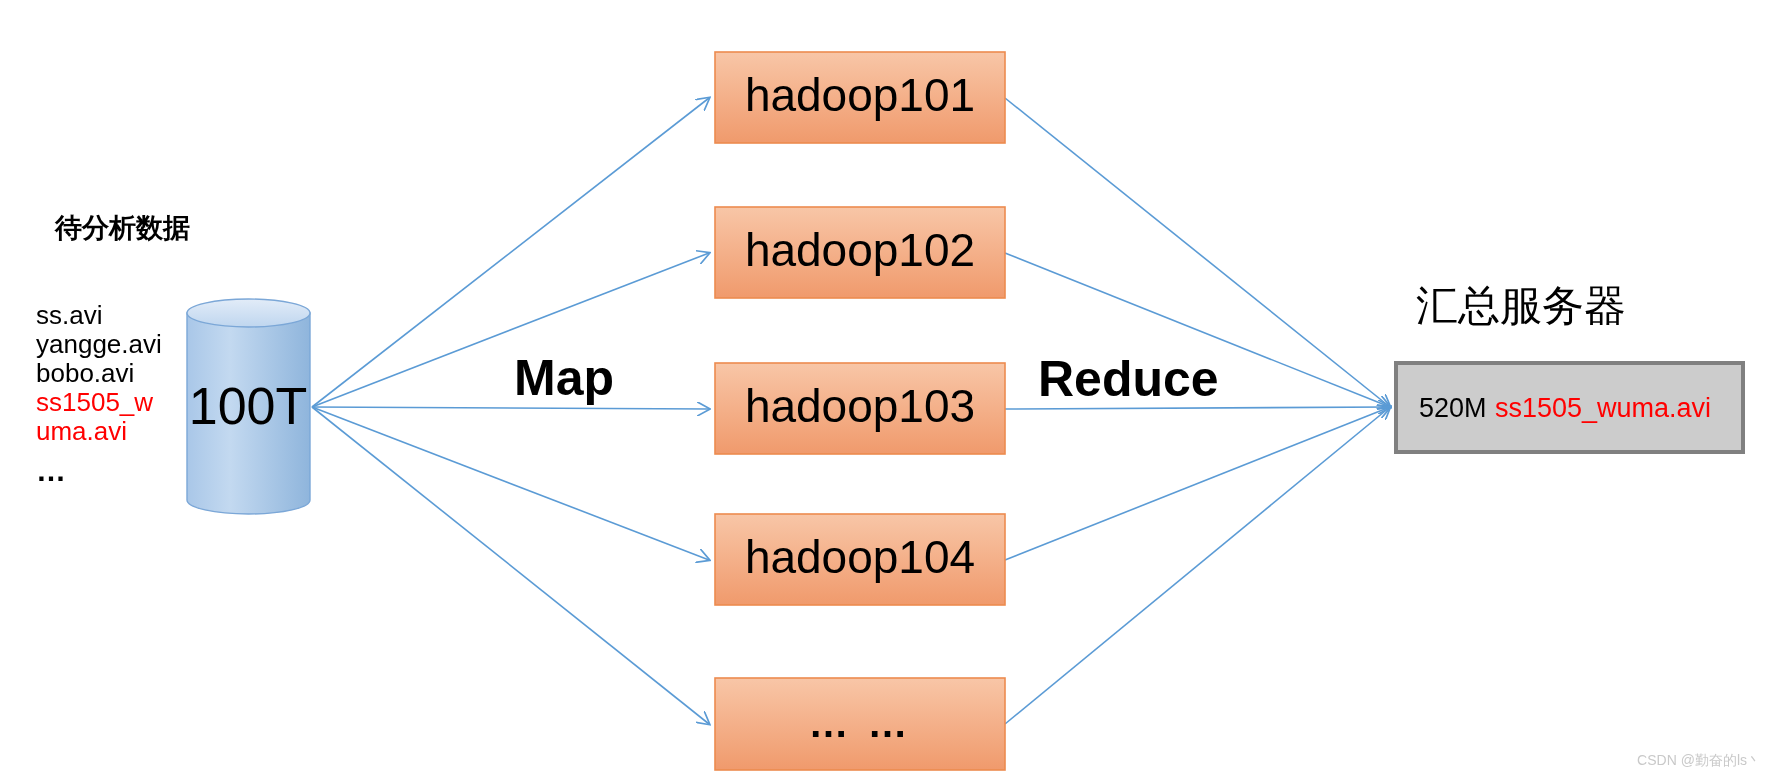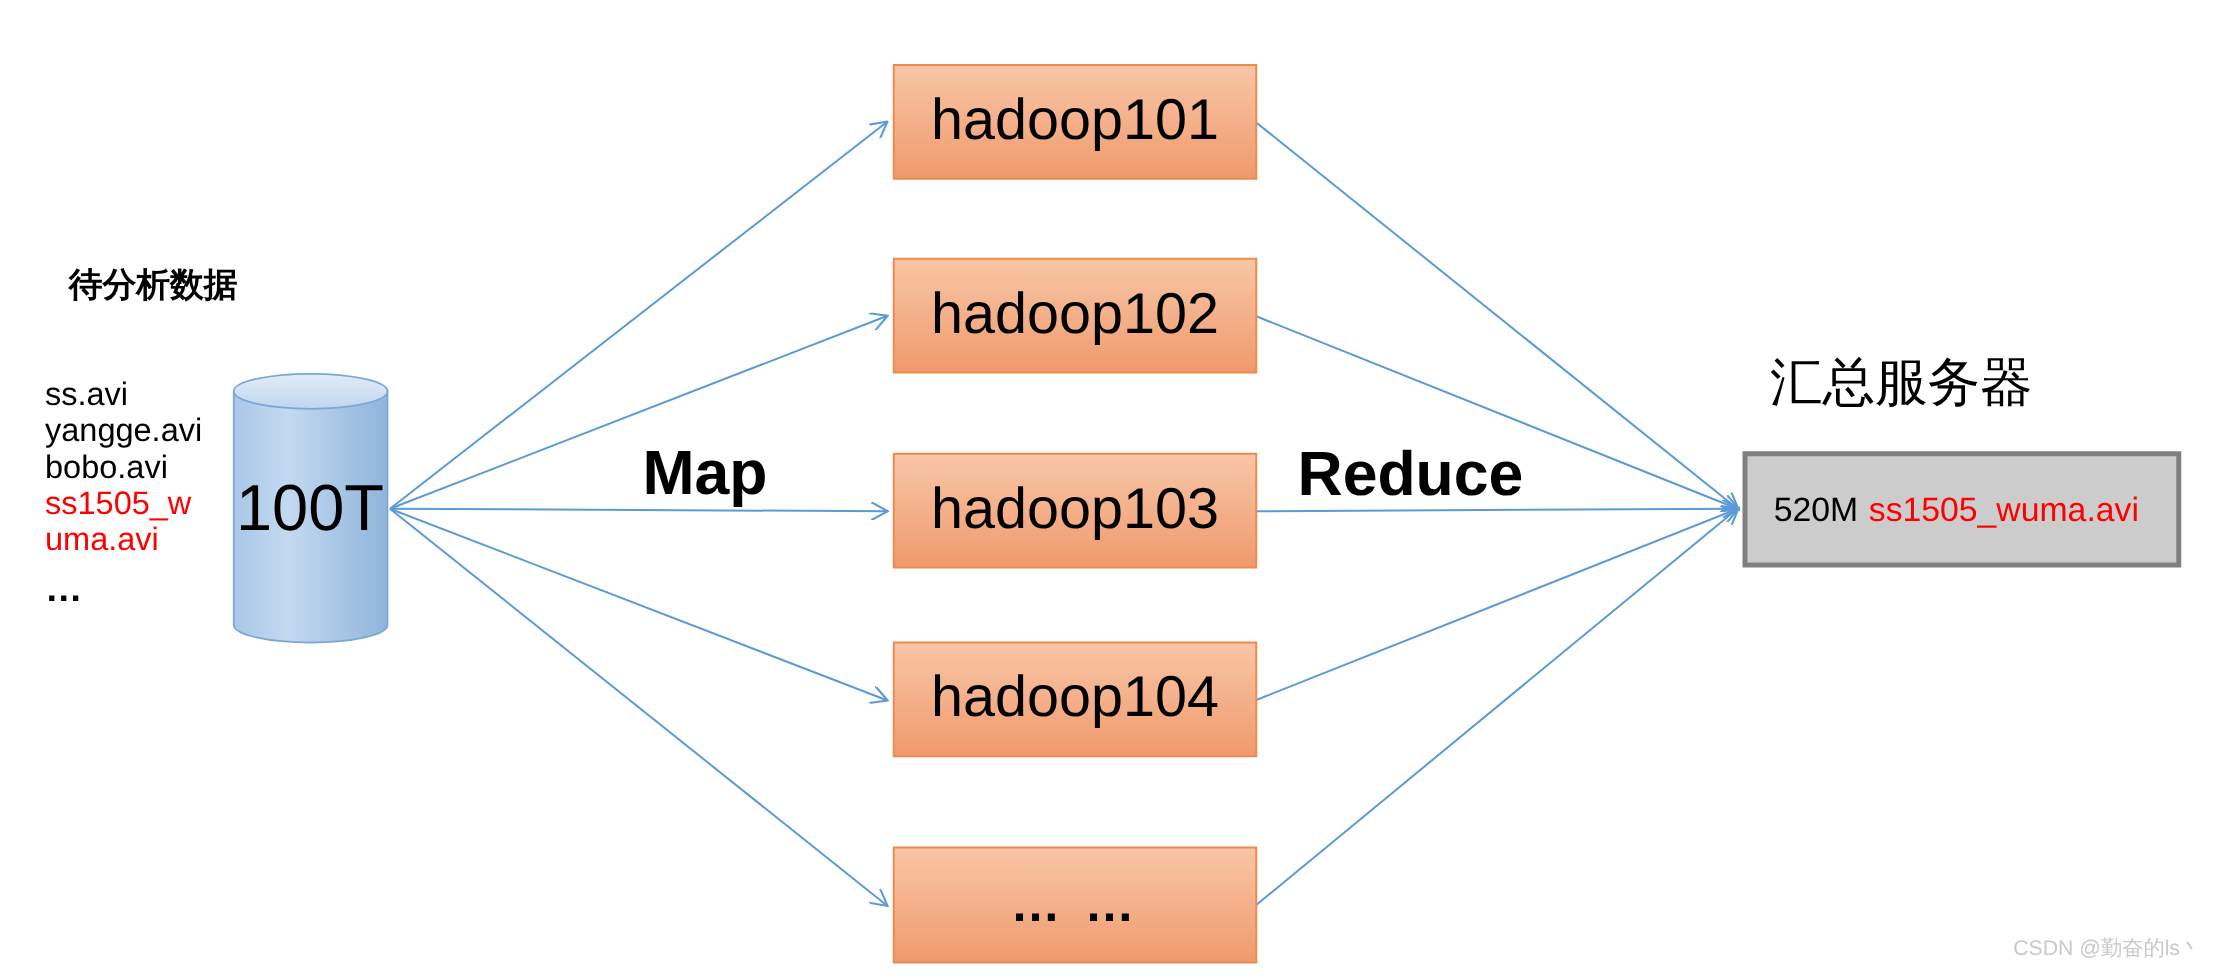--- a/index.html
+++ b/index.html
@@ -88,21 +88,21 @@
     font-family: "Liberation Sans", sans-serif;
     font-size: 27px;
     fill: #FF0000;
     text-anchor: start;
   }
   .watermark {
     position: absolute;
     right: 10px;
     bottom: 14px;
     font-family: "Liberation Sans", sans-serif;
-    font-size: 17px;
+    font-size: 14px;
     color: #c9c9c9;
     white-space: nowrap;
     user-select: none;
   }
   .edge { stroke: #5B9BD5; stroke-width: 1.6; fill: none; }
 </style>
 </head>
 <body>
 
 <svg id="canvas" viewBox="0 0 1771 784" xmlns="http://www.w3.org/2000/svg">

